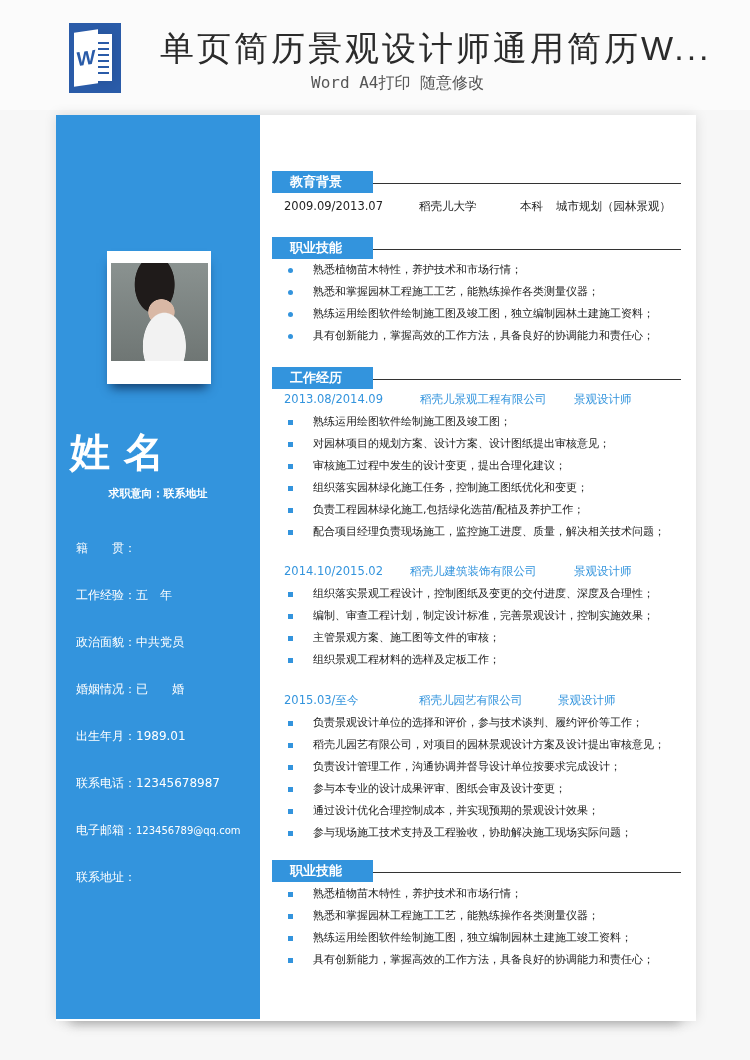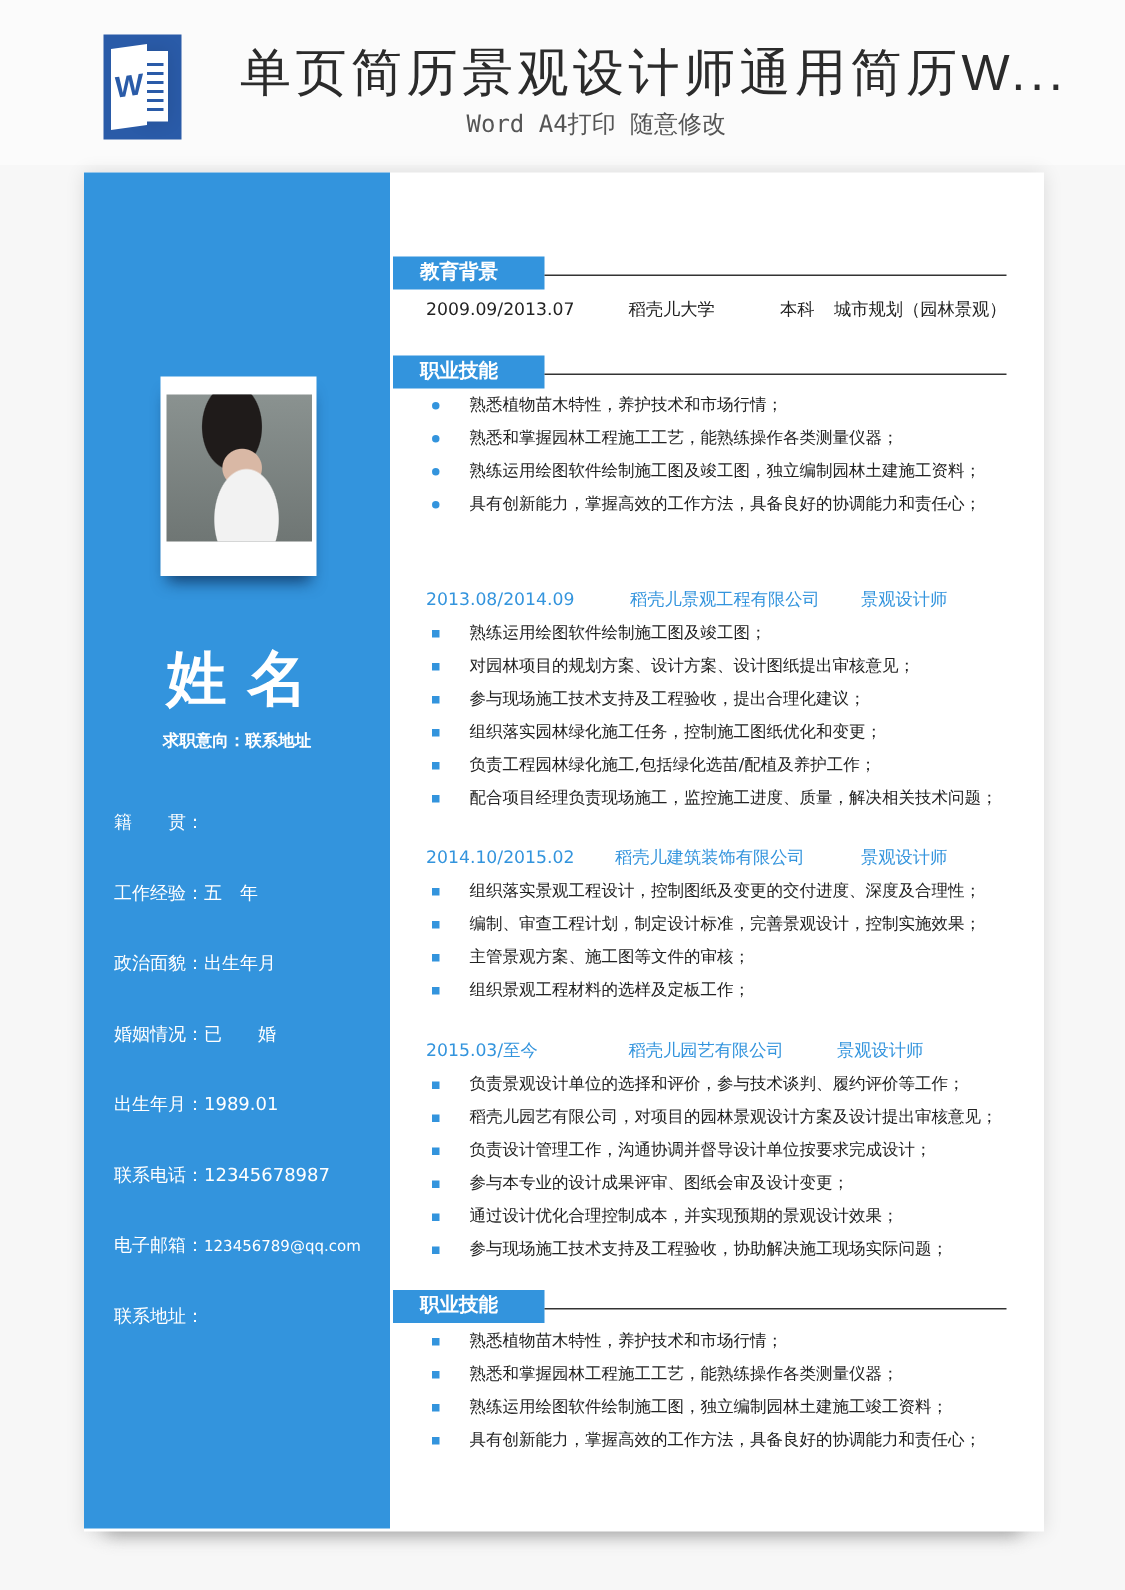--- a/index.html
+++ b/index.html
@@ -50,33 +50,33 @@
       box-shadow: 0 8px 10px -4px rgba(10,40,80,0.8);
     }
     .photo {
       position: absolute; left: 4px; top: 12px; width: 97px; height: 98px;
       background: radial-gradient(ellipse at 55% 85%, #f2f2f2 0 28%, transparent 29%),
                   radial-gradient(ellipse at 52% 50%, #d9b8a5 0 18%, transparent 19%),
                   radial-gradient(ellipse at 45% 22%, #1f1b1a 0 26%, transparent 27%),
                   linear-gradient(#8a9290, #6f7674);
     }
     .name {
-      position: absolute; left: 0; width: 204px; top: 310px; text-align: center;
+      position: absolute; left: 0; width: 204px; top: 310px; text-align: left;
       color: #fff; font-size: 40px; font-weight: bold; letter-spacing: 14px; padding-left: 14px;
     }
     .intent {
       position: absolute; left: 0; width: 204px; top: 371px; text-align: center;
       color: #fff; font-size: 11px; font-weight: bold;
     }
     .info-item {
       position: absolute; left: 20px; color: #fff; font-size: 12px; white-space: pre;
     }
     .info-item .small { font-size: 10px; }
     .main { position: absolute; left: 204px; top: 0; width: 436px; height: 904px; }
-    .sec-head { position: absolute; left: 2px; width: 409px; height: 22px; }
+    .sec-head { position: absolute; left: 12px; width: 409px; height: 22px; }
     .sec-head .tab {
       position: absolute; left: 0; top: 0; width: 101px; height: 22px; background: #3394dd;
       color: #fff; font-weight: bold; font-size: 13px; line-height: 22px; padding-left: 18px;
     }
     .sec-head .rule { position: absolute; left: 101px; right: 0; top: 12px; height: 1px; background: #333; }
     .row { position: absolute; left: 24px; font-size: 11.5px; color: #222; white-space: nowrap; }
     .row span { position: absolute; top: 0; }
     .job-head { position: absolute; left: 24px; font-size: 11.5px; color: #3394dd; white-space: nowrap; width: 400px; height: 16px; }
     .job-head span { position: absolute; top: 0; }
     .bullet { position: absolute; left: 24px; font-size: 11px; color: #222; white-space: nowrap; height: 16px; }
@@ -110,21 +110,21 @@
 <div class="page">
   <div class="sidebar">
     <div class="photo-frame">
       <div class="photo"></div>
     </div>
     <div class="name">姓名</div>
     <div class="intent">求职意向：联系地址</div>
 
     <div class="info-item" style="top:425px"><span>籍　　贯：</span><span></span></div>
     <div class="info-item" style="top:472px"><span>工作经验：</span><span>五　年</span></div>
-    <div class="info-item" style="top:519px"><span>政治面貌：</span><span>出生年月</span></div>
+    <div class="info-item" style="top:519px"><span>政治面貌：</span><span>中共党员</span></div>
     <div class="info-item" style="top:566px"><span>婚姻情况：</span><span>已　　婚</span></div>
     <div class="info-item" style="top:613px"><span>出生年月：</span><span>1989.01</span></div>
     <div class="info-item" style="top:660px"><span>联系电话：</span><span>12345678987</span></div>
     <div class="info-item" style="top:707px"><span>电子邮箱：</span><span class="small">123456789@qq.com</span></div>
     <div class="info-item" style="top:754px"><span>联系地址：</span><span></span></div>
   </div>
 
   <div class="main">
 
     <div class="sec-head" style="top:56px">
@@ -152,37 +152,41 @@
       </div>
     <div class="bullet" style="top:191px">
         <span class="dot circle"></span>
         <span class="txt">熟练运用绘图软件绘制施工图及竣工图，独立编制园林土建施工资料；</span>
       </div>
     <div class="bullet" style="top:213px">
         <span class="dot circle"></span>
         <span class="txt">具有创新能力，掌握高效的工作方法，具备良好的协调能力和责任心；</span>
       </div>
 
+    <div class="sec-head" style="top:252px">
+      <div class="tab">工作经历</div>
+      <div class="rule"></div>
+    </div>
 
     <div class="job-head" style="top:277px">
       <span style="left:0">2013.08/2014.09</span>
       <span style="left:136px">稻壳儿景观工程有限公司</span>
       <span style="left:290px">景观设计师</span>
     </div>
     <div class="bullet" style="top:299px">
         <span class="dot"></span>
         <span class="txt">熟练运用绘图软件绘制施工图及竣工图；</span>
       </div>
     <div class="bullet" style="top:321px">
         <span class="dot"></span>
         <span class="txt">对园林项目的规划方案、设计方案、设计图纸提出审核意见；</span>
       </div>
     <div class="bullet" style="top:343px">
         <span class="dot"></span>
-        <span class="txt">参与现场施工技术支持及工程验收，提出合理化建议；</span>
+        <span class="txt">审核施工过程中发生的设计变更，提出合理化建议；</span>
       </div>
     <div class="bullet" style="top:365px">
         <span class="dot"></span>
         <span class="txt">组织落实园林绿化施工任务，控制施工图纸优化和变更；</span>
       </div>
     <div class="bullet" style="top:387px">
         <span class="dot"></span>
         <span class="txt">负责工程园林绿化施工,包括绿化选苗/配植及养护工作；</span>
       </div>
     <div class="bullet" style="top:409px">

